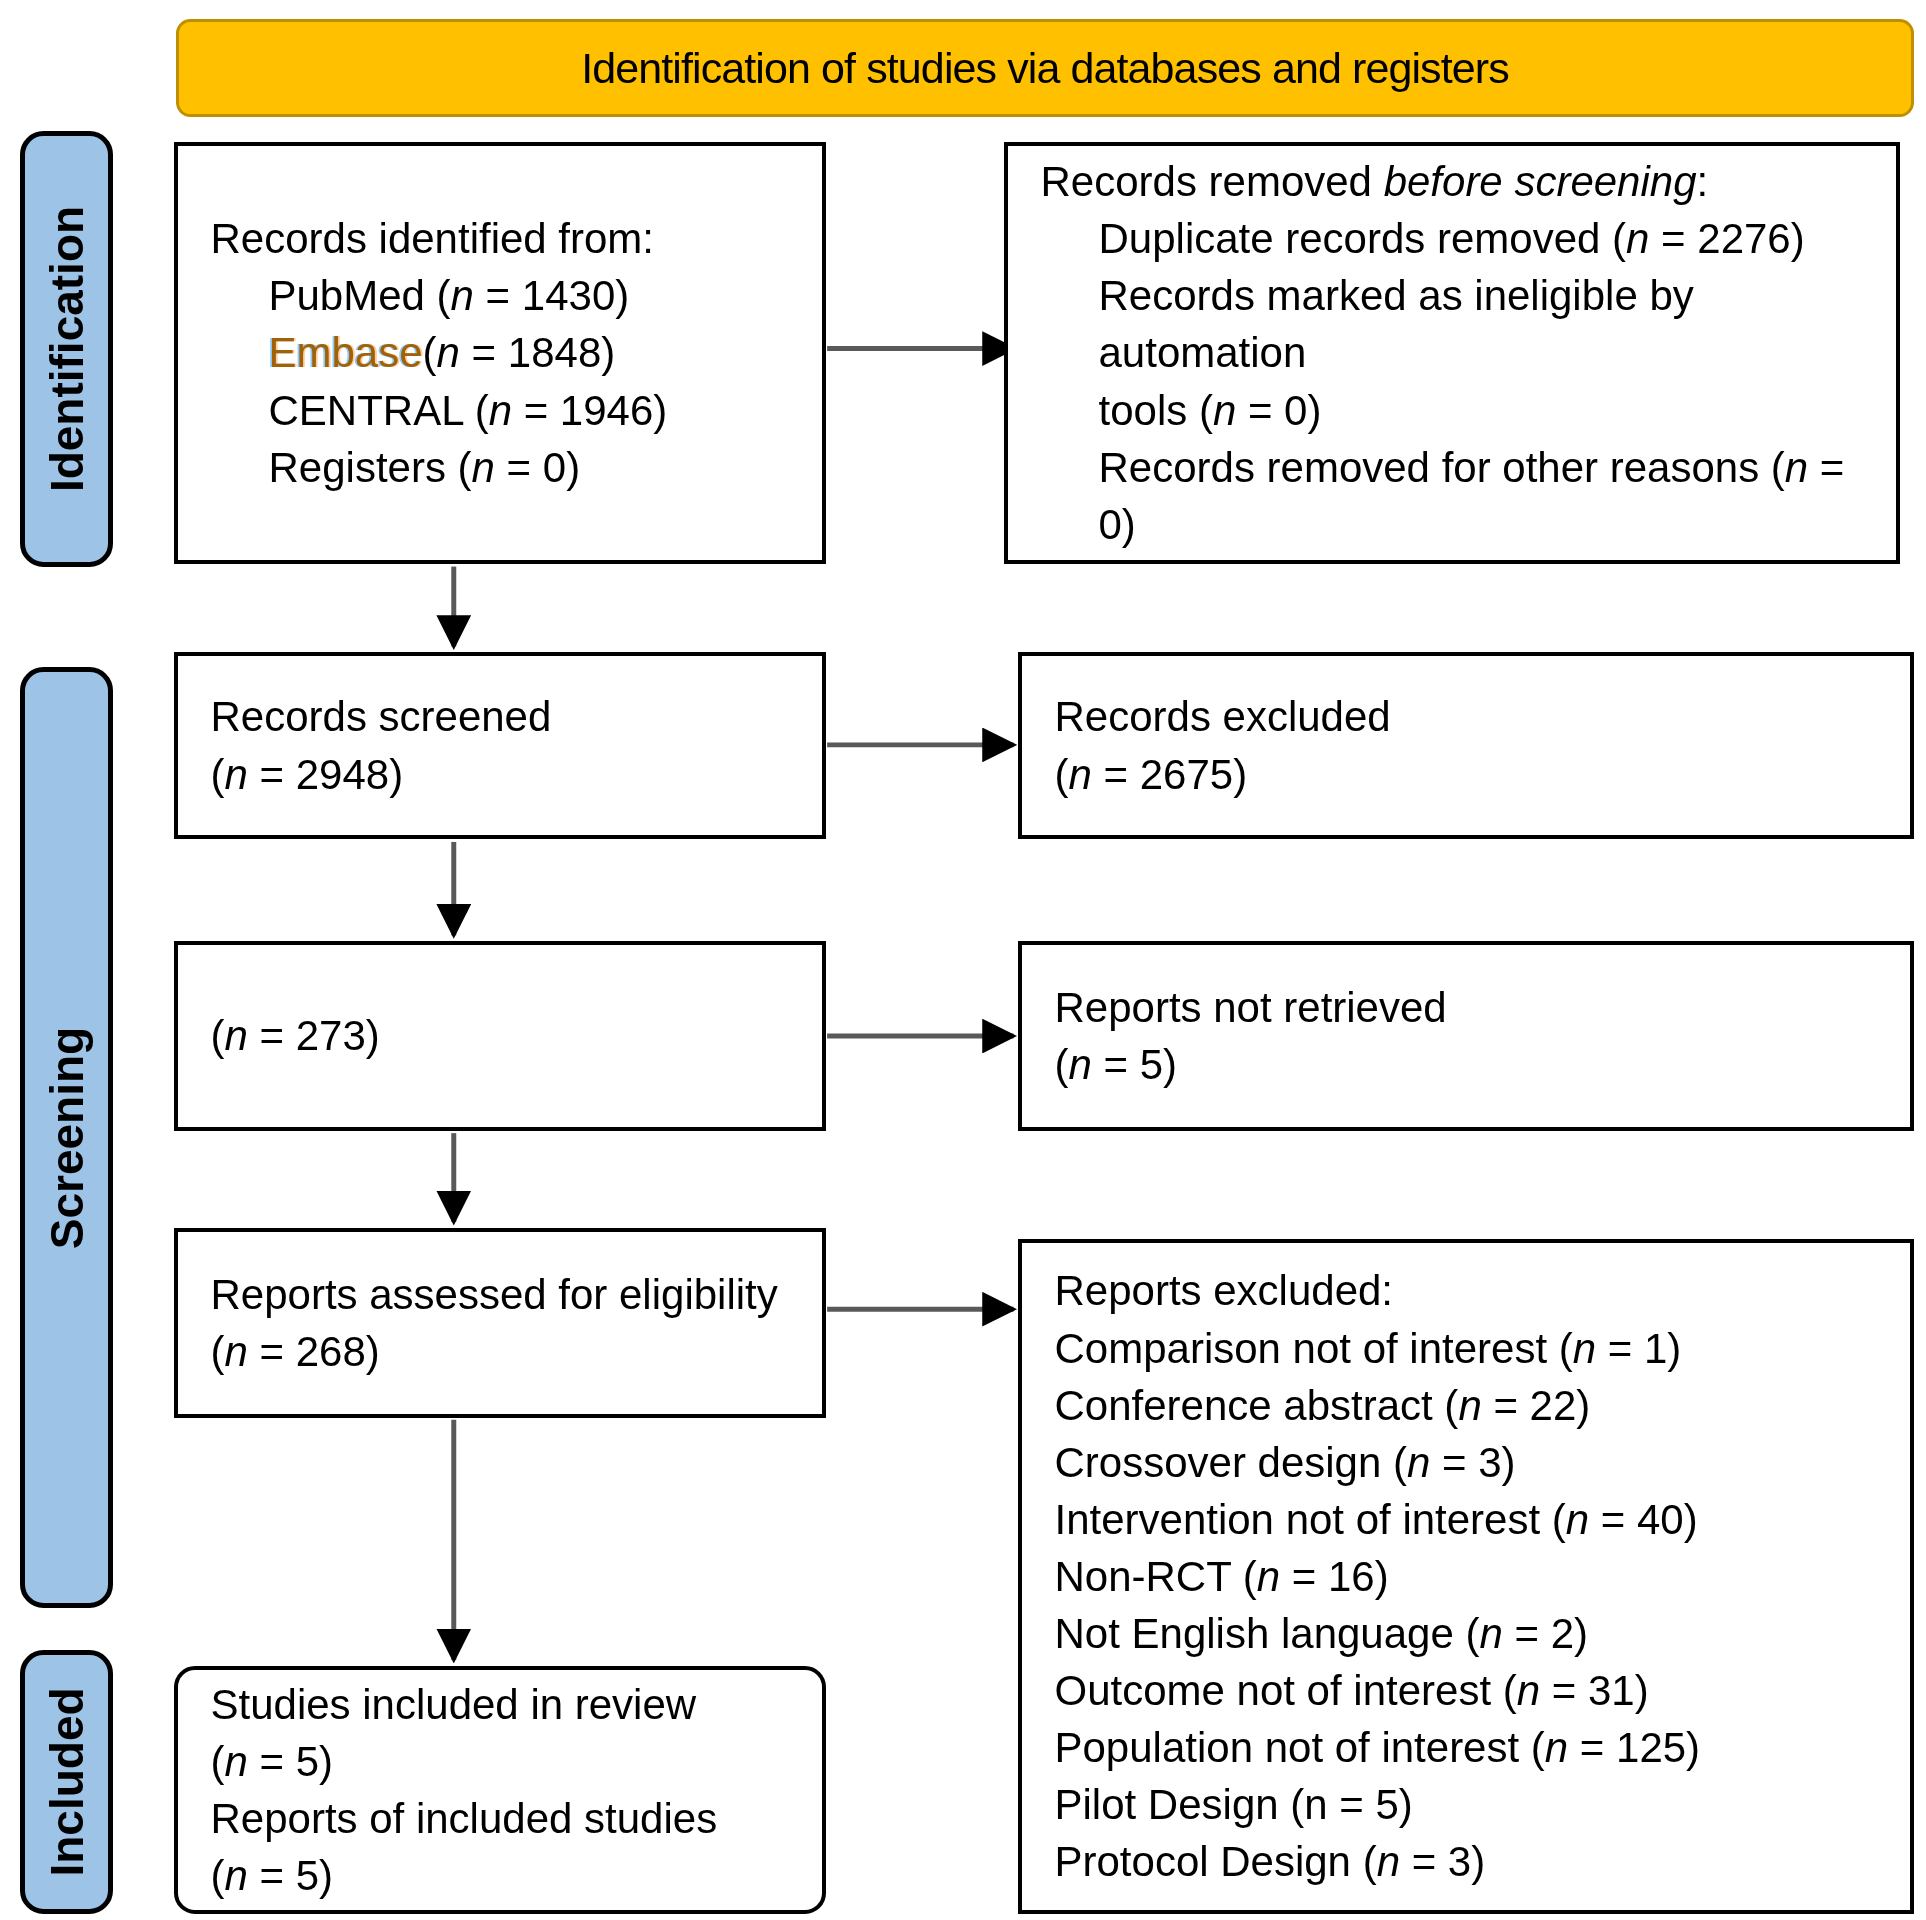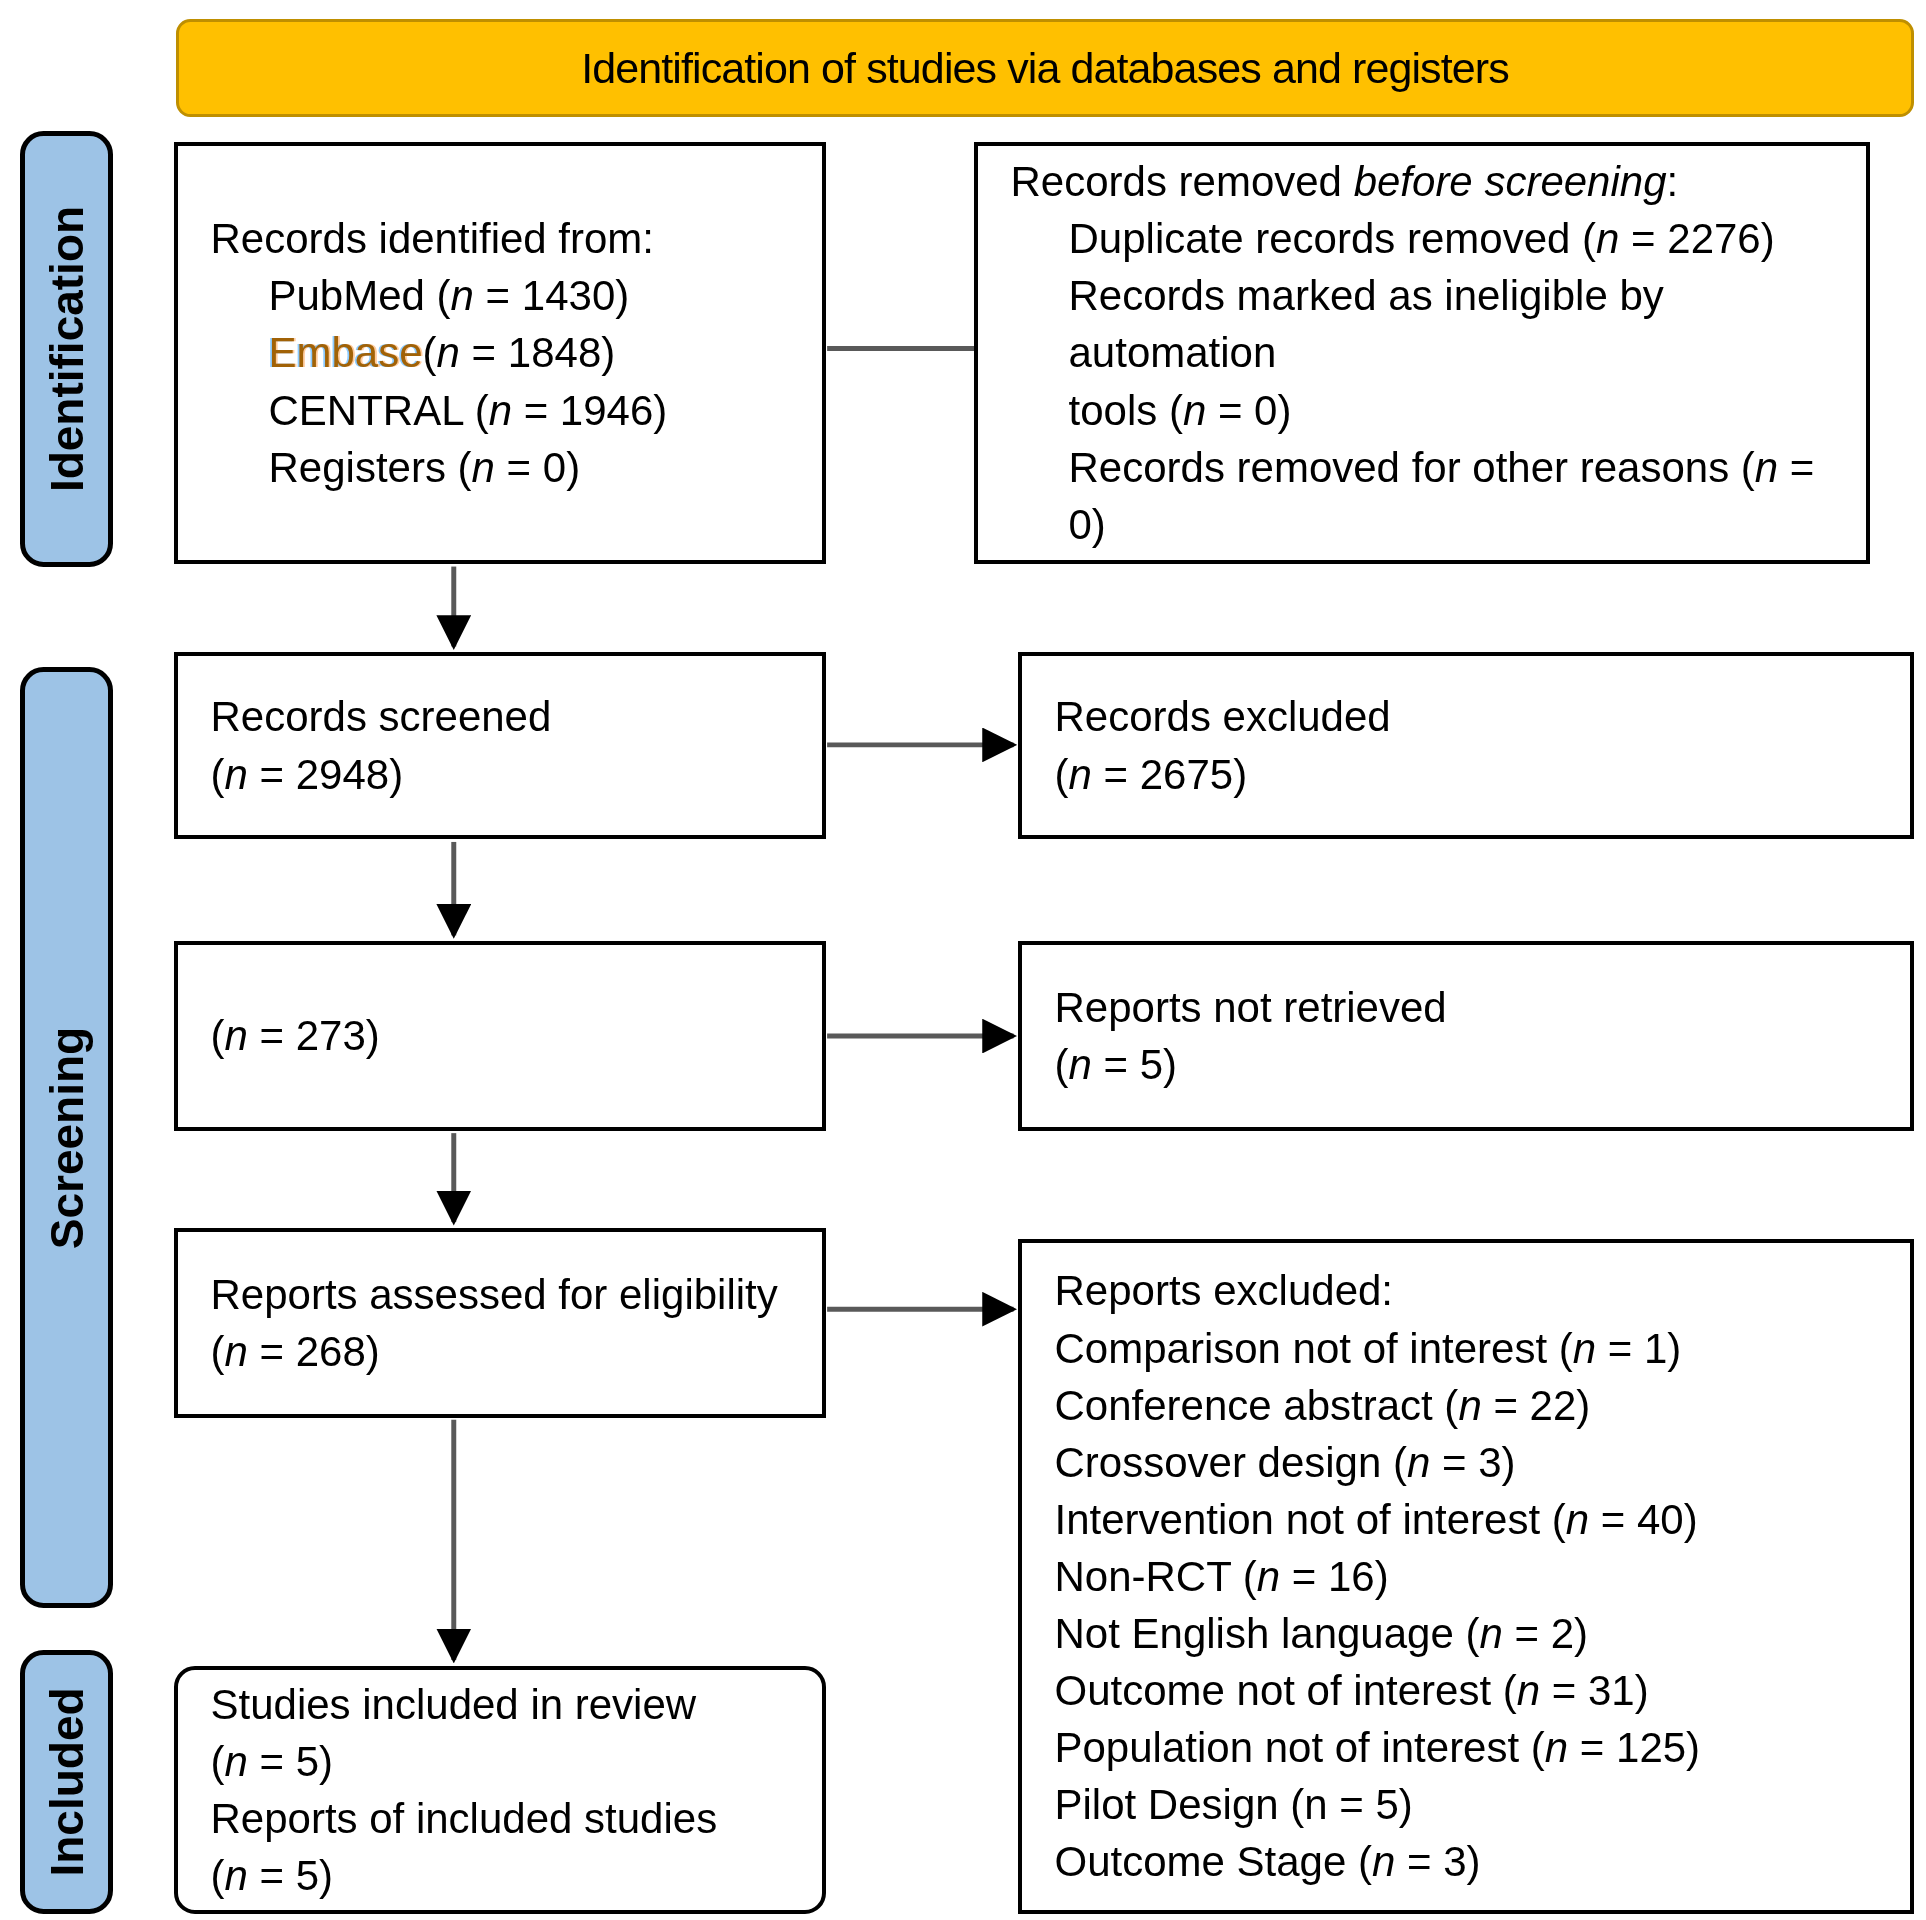--- a/index.html
+++ b/index.html
@@ -51,21 +51,21 @@
     font-size:42px;line-height:1.36;
   }
   .line{white-space:normal;}
   .line.indent{padding-left:58px;}
   .it{font-style:italic;}
   .fringe{
     color:#a16207;
     text-shadow:-1.8px 0 0 rgba(0,140,255,0.45), 1.8px 0 0 rgba(255,120,0,0.38);
   }
   #box-identified{left:174px;top:142px;width:652px;height:422px;}
-  #box-removed{left:974px;top:142px;width:896px;height:422px;}
+  #box-removed{left:1004px;top:142px;width:896px;height:422px;}
   #box-screened{left:174px;top:652px;width:652px;height:187px;}
   #box-excluded{left:1018px;top:652px;width:896px;height:187px;}
   #box-sought{left:174px;top:941px;width:652px;height:190px;}
   #box-not-retrieved{left:1018px;top:941px;width:896px;height:190px;}
   #box-assessed{left:174px;top:1228px;width:652px;height:190px;}
   #box-reports-excluded{left:1018px;top:1239px;width:896px;height:675px;}
   #box-studies-included{left:174px;top:1666px;width:652px;height:248px;border-radius:21px;}
   
   svg.arrows{
     position:absolute;left:0;top:0;width:1926px;height:1920px;
@@ -146,21 +146,21 @@
       <div class="line"><span>Reports excluded:</span></div>
       <div class="line"><span>Comparison not of interest (</span><span class="it">n</span><span> = 1)</span></div>
       <div class="line"><span>Conference abstract (</span><span class="it">n</span><span> = 22)</span></div>
       <div class="line"><span>Crossover design (</span><span class="it">n</span><span> = 3)</span></div>
       <div class="line"><span>Intervention not of interest (</span><span class="it">n</span><span> = 40)</span></div>
       <div class="line"><span>Non-RCT (</span><span class="it">n</span><span> = 16)</span></div>
       <div class="line"><span>Not English language (</span><span class="it">n</span><span> = 2)</span></div>
       <div class="line"><span>Outcome not of interest (</span><span class="it">n</span><span> = 31)</span></div>
       <div class="line"><span>Population not of interest (</span><span class="it">n</span><span> = 125)</span></div>
       <div class="line"><span>Pilot Design (n = 5)</span></div>
-      <div class="line"><span>Outcome Stage (</span><span class="it">n</span><span> = 3)</span></div>
+      <div class="line"><span>Protocol Design (</span><span class="it">n</span><span> = 3)</span></div>
     </div>
   <div class="box" id="box-studies-included">
       <div class="line"><span>Studies included in review</span></div>
       <div class="line"><span>(</span><span class="it">n</span><span> = 5)</span></div>
       <div class="line"><span>Reports of included studies</span></div>
       <div class="line"><span>(</span><span class="it">n</span><span> = 5)</span></div>
     </div>
 
 </div>
 

